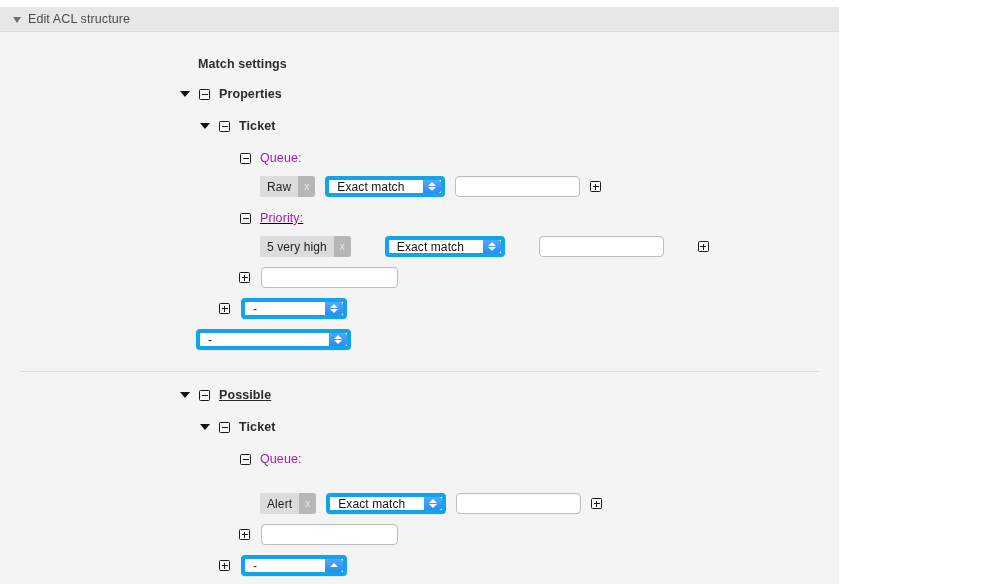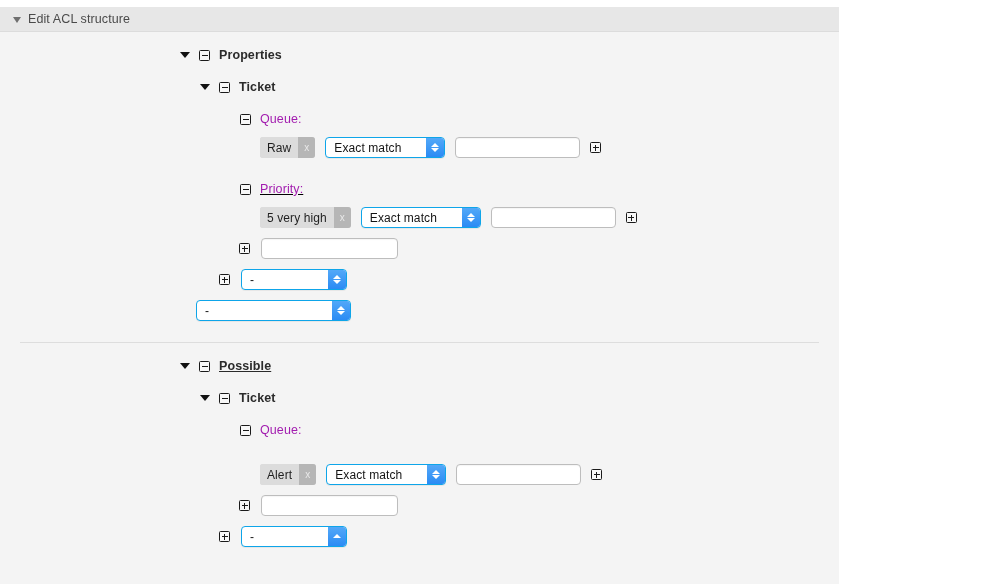--- a/index.html
+++ b/index.html
@@ -160,21 +160,21 @@
     display: flex;
     align-items: center;
     justify-content: center;
   }
 
   
   .sel {
     position: relative;
     height: 21px;
     background: #ffffff;
-    border: 1px solid #0ea5e9;
+    border: 4px solid #0ea5e9;
     border-radius: 4px;
     box-sizing: border-box;
     display: flex;
     align-items: center;
     flex: none;
     box-shadow: 0 1px 0 rgba(0,0,0,0.05);
   }
   .sel .sel-text {
     font-size: 12px;
     color: #141414;
@@ -227,20 +227,21 @@
 
   <div class="widget-header">
     <span class="header-toggle"></span>
     <span class="header-title">Edit ACL structure</span>
   </div>
 
   <div class="widget-body">
 
     <div class="section">
 
+      <div class="section-title" style="padding-top:25px;">Match settings</div>
 
       <div class="row" style="margin-top:13px; padding-left:180px;">
         <span class="caret"></span>
         <span class="boxicon" style="margin-left:9px;"></span>
         <span class="node-label" style="margin-left:9px;">Properties</span>
       </div>
 
       <div class="row" style="margin-top:12px; padding-left:200px;">
         <span class="caret"></span>
         <span class="boxicon" style="margin-left:9px;"></span>
@@ -260,25 +261,25 @@
           <span class="sel-text">Exact match</span>
           <span class="stepper">
             <span class="chev up"></span>
               <span class="chev dn"></span>
           </span>
         </span>
         <input class="txt" style="width: 125px; margin-left: 10px;" type="text" placeholder="">
         <span class="boxicon plus" style="margin-left:10px;"></span>
       </div>
 
-      <div class="row" style="margin-top:21px; padding-left:240px;text-decoration:underline;">
+      <div class="row" style="margin-top:11px; padding-left:240px;text-decoration:underline;">
         <span class="boxicon"></span>
         <span class="field-label" style="margin-left:9px;">Priority:</span>
       </div>
-      <div class="row" style="margin-top:8px; padding-left:260px;">
+      <div class="row" style="margin-top:8px; padding-left:260px;gap:24px;">
         <span class="chip">
           <span class="chip-text">5 very high</span>
           <span class="chip-x">x</span>
         </span>
         <span class="sel" style="width:120px; margin-left:10px;">
           <span class="sel-text">Exact match</span>
           <span class="stepper">
             <span class="chev up"></span>
               <span class="chev dn"></span>
           </span>

